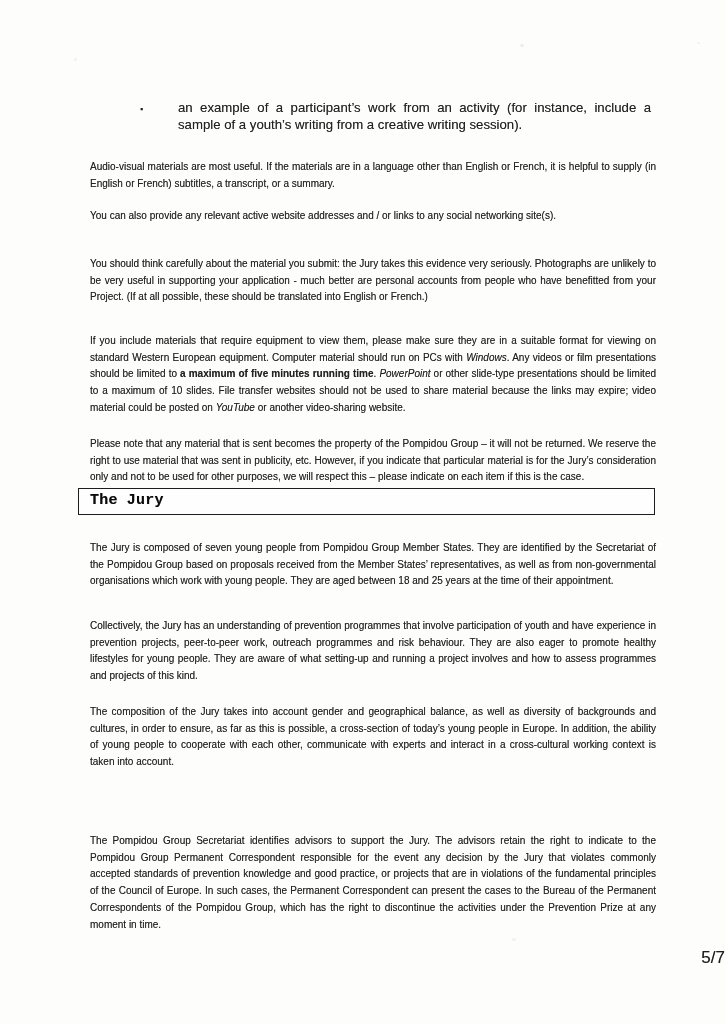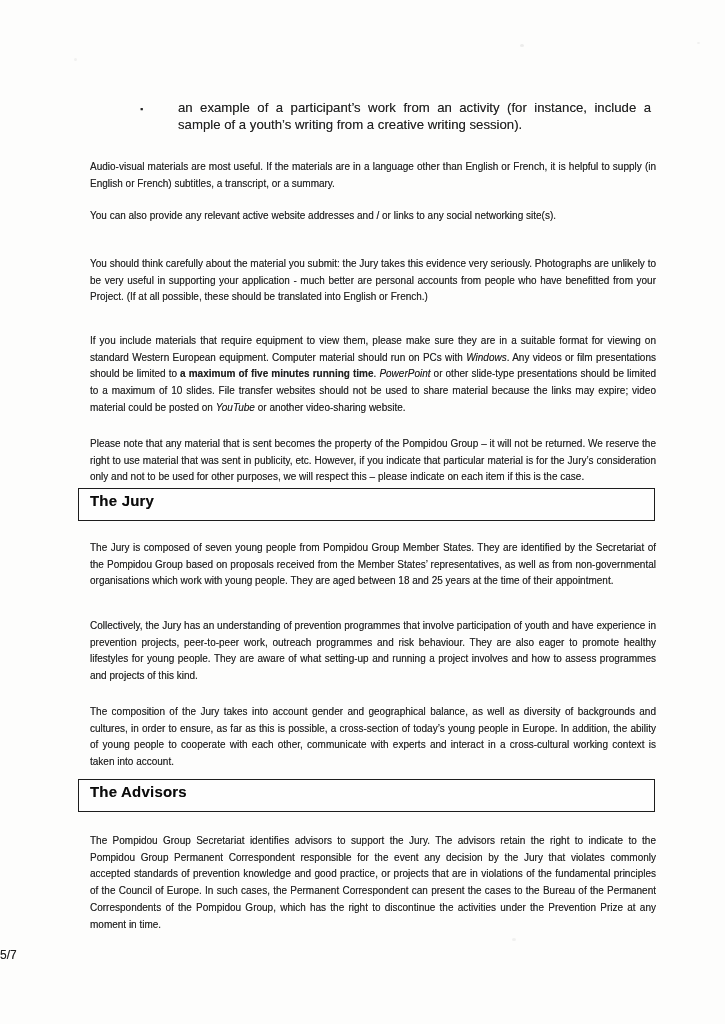--- a/index.html
+++ b/index.html
@@ -27,29 +27,30 @@
     flex:none; width:18px;
     font-size:8.5px; line-height:16.7px;
     padding-top:1px;
   }
   .bullet-text { flex:1; text-align:justify;margin-left:20px; }
   .section-box {
     position:absolute; left:78px; width:577px;
     box-sizing:border-box;
     border:1.6px solid #1d1d1d;
     background:#fefefe;
-    padding:3px 10px 11px 11px;
+    padding:3px 10px 5px 11px;
     font-size:15px; font-weight:bold; color:#0b0b0b;
     letter-spacing:.2px;
+    font-family:Liberation Mono, monospace;
   }
   .it { font-style:italic; }
   .b  { font-weight:bold; }
   .footer {
     position:absolute; top:948px; left:0; width:725px;
-    text-align:left; font-size:12px; color:#1e1e1e;
+    text-align:right; font-size:17px; color:#1e1e1e;
   }
   .speck { position:absolute; border-radius:50%; background:rgba(90,90,90,.10); }
   .speck1 { left:520px; top:44px;  width:4px; height:3px; }
   .speck2 { left:74px;  top:58px;  width:3px; height:3px; background:rgba(90,90,90,.07); }
   .speck3 { left:512px; top:938px; width:4px; height:3px; background:rgba(90,90,90,.08); }
   .speck4 { left:697px; top:42px;  width:3px; height:2px; background:rgba(90,90,90,.07); }
 </style>
 </head>
 <body>
 
@@ -78,23 +79,20 @@
   <div class="section-box" style="top:488px;">
     <span>The Jury</span>
   </div>
 
   <p class="block" style="top:530px;">The Jury is composed of seven young people from Pompidou Group Member States. They are identified by the Secretariat of the Pompidou Group based on proposals received from the Member States’ representatives, as well as from non-governmental organisations which work with young people. They are aged between 18 and 25 years at the time of their appointment.</p>
 
   <p class="block" style="top:608px;">Collectively, the Jury has an understanding of prevention programmes that involve participation of youth and have experience in prevention projects, peer-to-peer work, outreach programmes and risk behaviour. They are also eager to promote healthy lifestyles for young people. They are aware of what setting-up and running a project involves and how to assess programmes and projects of this kind.</p>
 
   <p class="block" style="top:694px;">The composition of the Jury takes into account gender and geographical balance, as well as diversity of backgrounds and cultures, in order to ensure, as far as this is possible, a cross-section of today’s young people in Europe. In addition, the ability of young people to cooperate with each other, communicate with experts and interact in a cross-cultural working context is taken into account.</p>
 
-  <div class="section-box" style="top:779px;">
-    <span>The Advisors</span>
-  </div>
 
   <p class="block" style="top:823px;">The Pompidou Group Secretariat identifies advisors to support the Jury. The advisors retain the right to indicate to the Pompidou Group Permanent Correspondent responsible for the event any decision by the Jury that violates commonly accepted standards of prevention knowledge and good practice, or projects that are in violations of the fundamental principles of the Council of Europe. In such cases, the Permanent Correspondent can present the cases to the Bureau of the Permanent Correspondents of the Pompidou Group, which has the right to discontinue the activities under the Prevention Prize at any moment in time.</p>
 
   <div class="footer">
     <span>5/7</span>
   </div>
 
 </div>
 
 </body></html>

